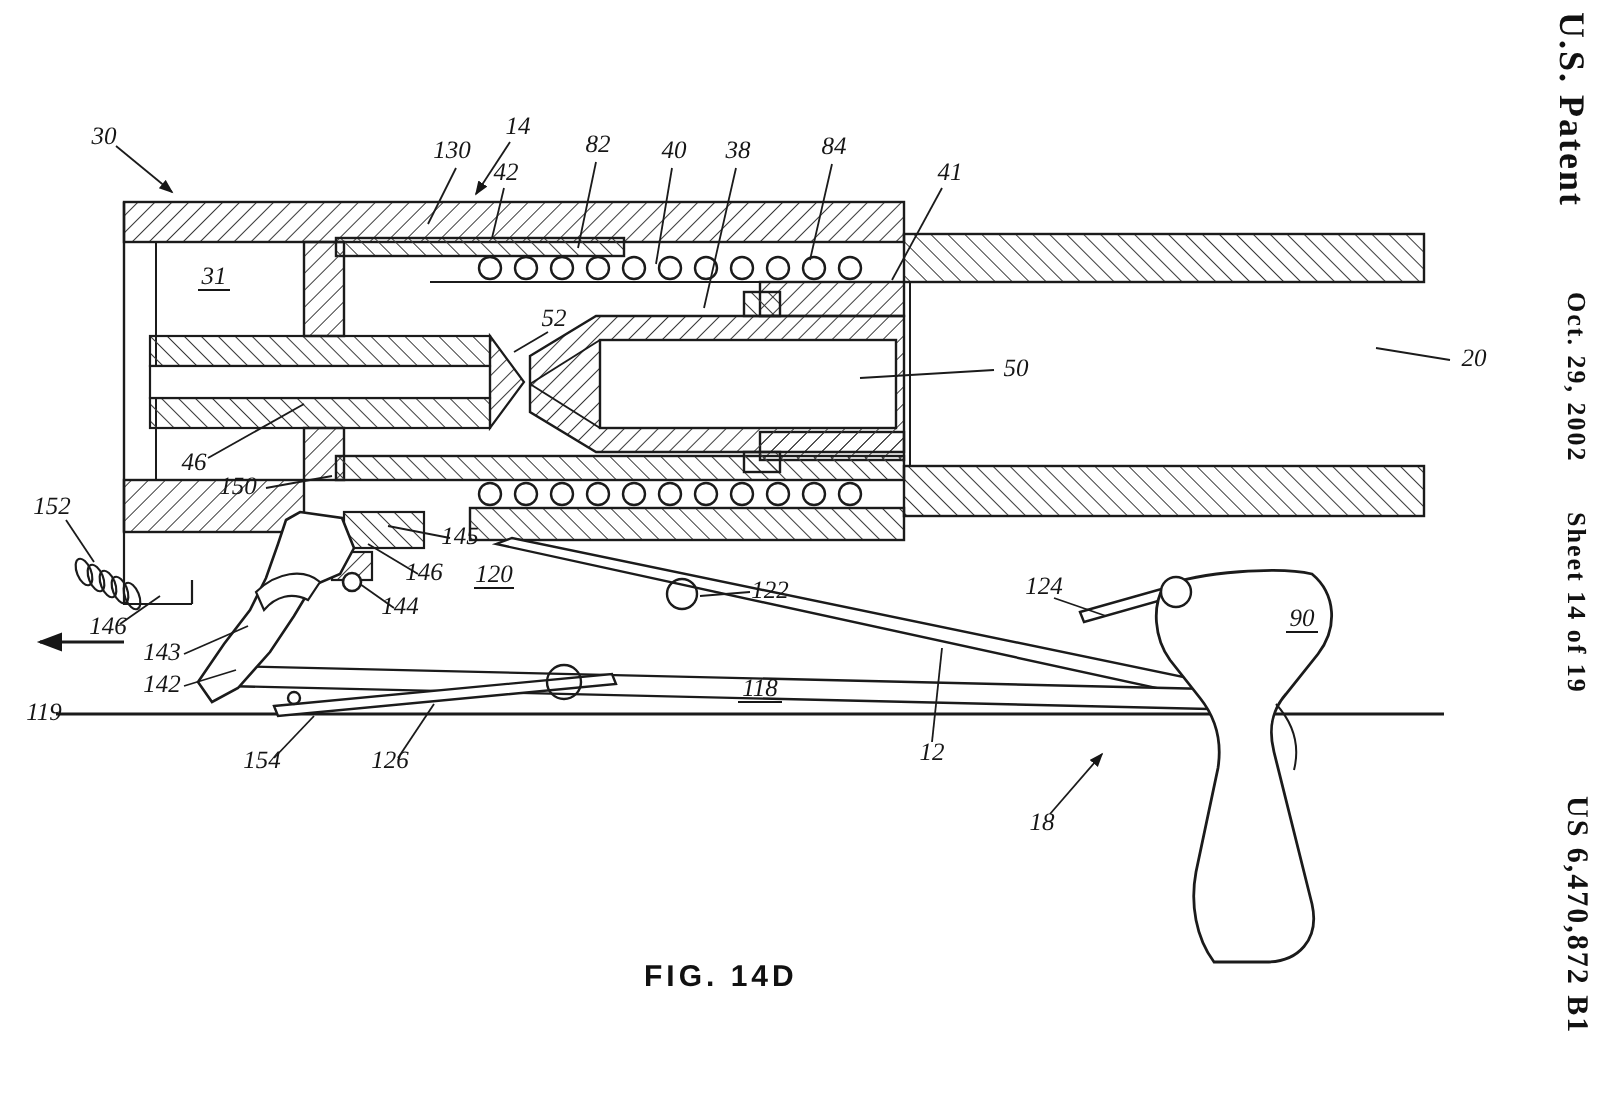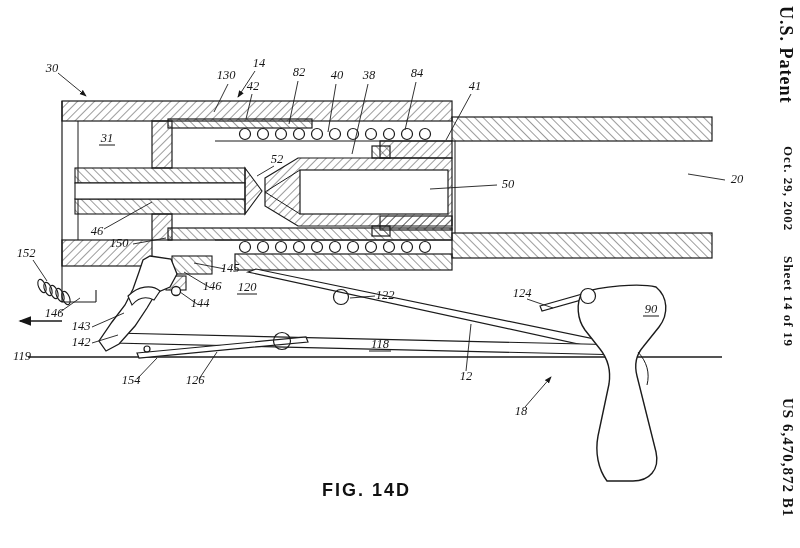--- a/index.html
+++ b/index.html
@@ -17,21 +17,21 @@
     font-family:"Liberation Serif",serif;font-weight:bold;color:#111;
     letter-spacing:1px;white-space:nowrap;
   }
   .mt-title{top:6px;font-size:18px;}
   .mt-date{top:146px;font-size:13px;}
   .mt-sheet{top:256px;font-size:13px;}
   .mt-number{top:398px;font-size:15px;}
   .fig-caption{
     position:absolute;left:322px;top:480px;
     font-family:"Liberation Sans",sans-serif;font-weight:bold;
-    font-size:18px;color:#111;letter-spacing:2px;
+    font-size:15px;color:#111;letter-spacing:2px;
   }
 </style>
 </head>
 <body>
 
 <div class="page">
 
   <svg width="800" height="548" viewBox="0 0 800 548">
     <defs>
       <pattern id="h1" width="6" height="6" patternUnits="userSpaceOnUse" patternTransform="rotate(45)">

